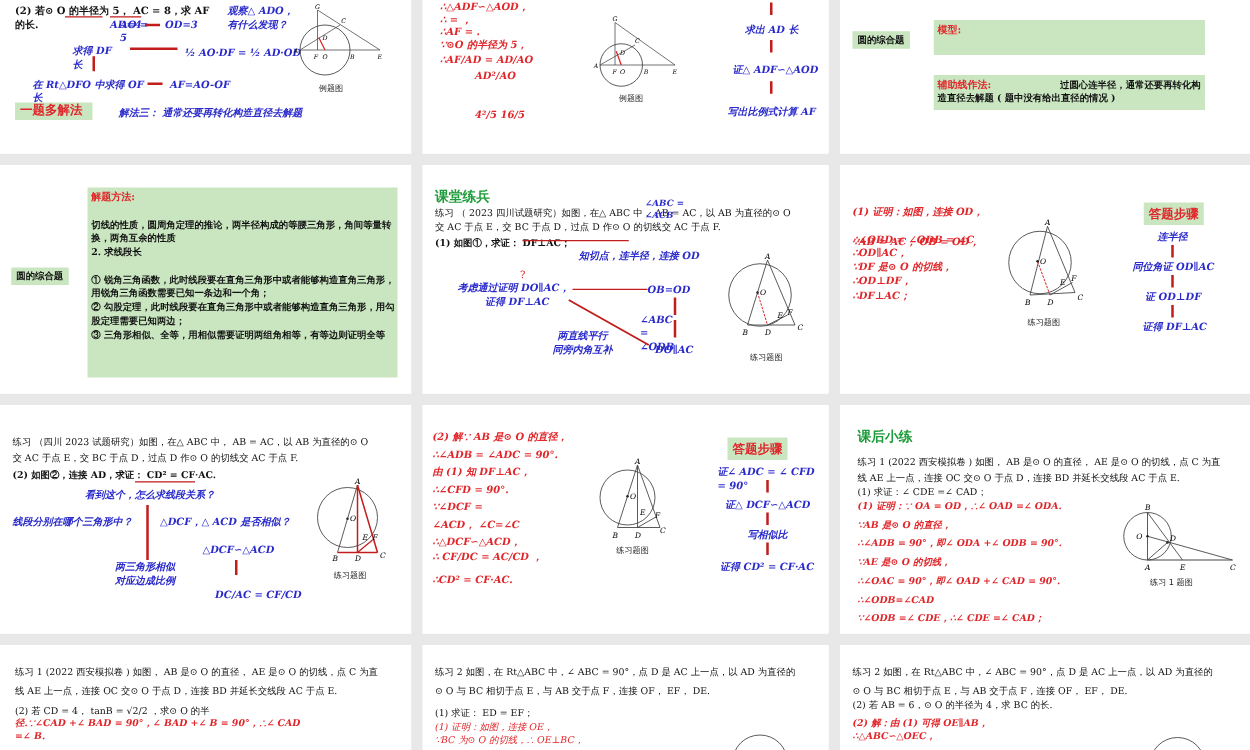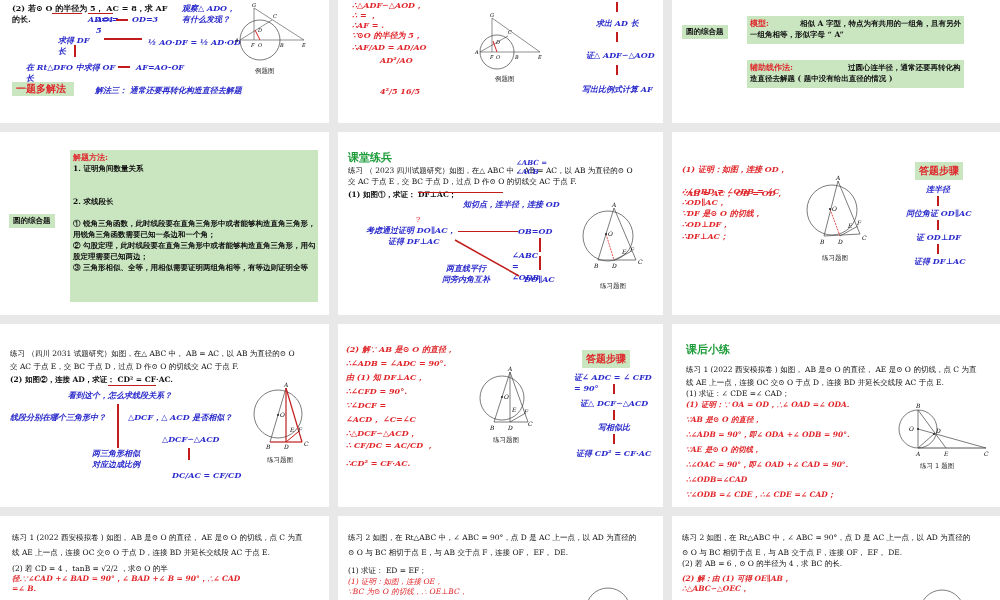--- a/index.html
+++ b/index.html
@@ -93,35 +93,32 @@
   <div class="redline" style="left:278px;top:32px;width:2px;height:10px;"></div>
   <div class="t blue" style="left:248px;top:50px;">证△ ADF∽△AOD</div>
   <div class="redline" style="left:278px;top:65px;width:2px;height:10px;"></div>
   <div class="t blue" style="left:244px;top:84px;">写出比例式计算 AF</div>
 </div>
 
 <div class="slide" style="left:672px;top:0;width:328px;height:123px;">
   <div class="tag" style="left:10px;top:25px;">圆的综合题</div>
   <div class="greenbox" style="left:75px;top:16px;width:217px;height:28px;"></div>
   <div class="t b red" style="left:78px;top:18px;">模型:</div>
-  <div class="t b wrap" style="left:78px;top:18px;width:212px;font-size:7.5px;text-indent:50px;">
-    <span>相似 A 字型，特点为有共用的一组角，且有另外一组角相等，形似字母 “ A”</span>
-  </div>
   <div class="greenbox" style="left:75px;top:60px;width:217px;height:28px;"></div>
   <div class="t b red" style="left:78px;top:62px;">辅助线作法:</div>
   <div class="t b wrap" style="left:78px;top:62px;width:212px;font-size:7.5px;text-indent:98px;">
     <span>过圆心连半径，通常还要再转化构造直径去解题 ( 题中没有给出直径的情况 )</span>
   </div>
 </div>
 
 <div class="slide" style="left:0;top:132px;width:329px;height:183px;">
   <div class="tag" style="left:9px;top:82px;">圆的综合题</div>
   <div class="greenbox" style="left:70px;top:18px;width:248px;height:152px;"></div>
   <div class="t b red" style="left:73px;top:20px;">解题方法:</div>
-  <div class="t b wrap" style="left:73px;top:31px;width:243px;font-size:7.5px;">1. 证明角间数量关系</div>
+  <div class="t b wrap" style="left:73px;top:42px;width:243px;font-size:7.5px;">切线的性质，圆周角定理的推论，两半径构成的等腰三角形，角间等量转换，两角互余的性质</div>
   <div class="t b wrap" style="left:73px;top:64px;width:243px;font-size:7.5px;">2. 求线段长</div>
   <div class="t b wrap" style="left:73px;top:86px;width:243px;font-size:7.5px;">① 锐角三角函数，此时线段要在直角三角形中或者能够构造直角三角形，用锐角三角函数需要已知一条边和一个角；</div>
   <div class="t b wrap" style="left:73px;top:108px;width:243px;font-size:7.5px;">② 勾股定理，此时线段要在直角三角形中或者能够构造直角三角形，用勾股定理需要已知两边；</div>
   <div class="t b wrap" style="left:73px;top:130px;width:243px;font-size:7.5px;">③ 三角形相似、全等，用相似需要证明两组角相等，有等边则证明全等</div>
 </div>
 
 <div class="slide" style="left:338px;top:132px;width:325px;height:183px;">
   <div class="t green-title" style="left:10px;top:20px;">课堂练兵</div>
   <div class="t" style="left:10px;top:33px;font-size:7.5px;">练习 （ 2023 四川试题研究）如图，在△ ABC 中， AB = AC，以 AB 为直径的⊙ O</div>
   <div class="t" style="left:10px;top:44px;font-size:7.5px;">交 AC 于点 E，交 BC 于点 D，过点 D 作⊙ O 的切线交 AC 于点 F.</div>
@@ -191,21 +188,21 @@
   <div class="t blue" style="left:254px;top:52px;">连半径</div>
   <div class="redline" style="left:265px;top:64px;width:2px;height:10px;"></div>
   <div class="t blue" style="left:234px;top:76px;">同位角证 OD∥AC</div>
   <div class="redline" style="left:265px;top:88px;width:2px;height:10px;"></div>
   <div class="t blue" style="left:244px;top:100px;">证 OD⊥DF</div>
   <div class="redline" style="left:265px;top:112px;width:2px;height:10px;"></div>
   <div class="t blue" style="left:242px;top:124px;">证得 DF⊥AC</div>
 </div>
 
 <div class="slide" style="left:0;top:324px;width:329px;height:183px;">
-  <div class="t" style="left:10px;top:24px;font-size:7.5px;">练习 （四川 2031 试题研究）如图，在△ ABC 中， AB = AC，以 AB 为直径的⊙ O</div>
+  <div class="t" style="left:10px;top:24px;font-size:7.5px;">练习 （四川 2023 试题研究）如图，在△ ABC 中， AB = AC，以 AB 为直径的⊙ O</div>
   <div class="t" style="left:10px;top:37px;font-size:7.5px;">交 AC 于点 E，交 BC 于点 D，过点 D 作⊙ O 的切线交 AC 于点 F.</div>
   <div class="t b" style="left:10px;top:50px;font-size:7.5px;">(2) 如图②，连接 AD，求证： CD² = CF·AC.</div>
   <div class="redline" style="left:108px;top:61px;width:48px;height:1px;"></div>
   <div class="t blue" style="left:68px;top:66px;">看到这个，怎么求线段关系？</div>
   <div class="redline" style="left:117px;top:80px;width:2px;height:44px;"></div>
   <div class="t blue" style="left:10px;top:88px;">线段分别在哪个三角形中？</div>
   <div class="t blue" style="left:128px;top:88px;">△DCF，△ ACD 是否相似？</div>
   <div class="t blue" style="left:162px;top:110px;">△DCF∽△ACD</div>
   <div class="redline" style="left:188px;top:124px;width:2px;height:12px;"></div>
   <div class="t blue" style="left:92px;top:124px;">两三角形相似</div>

